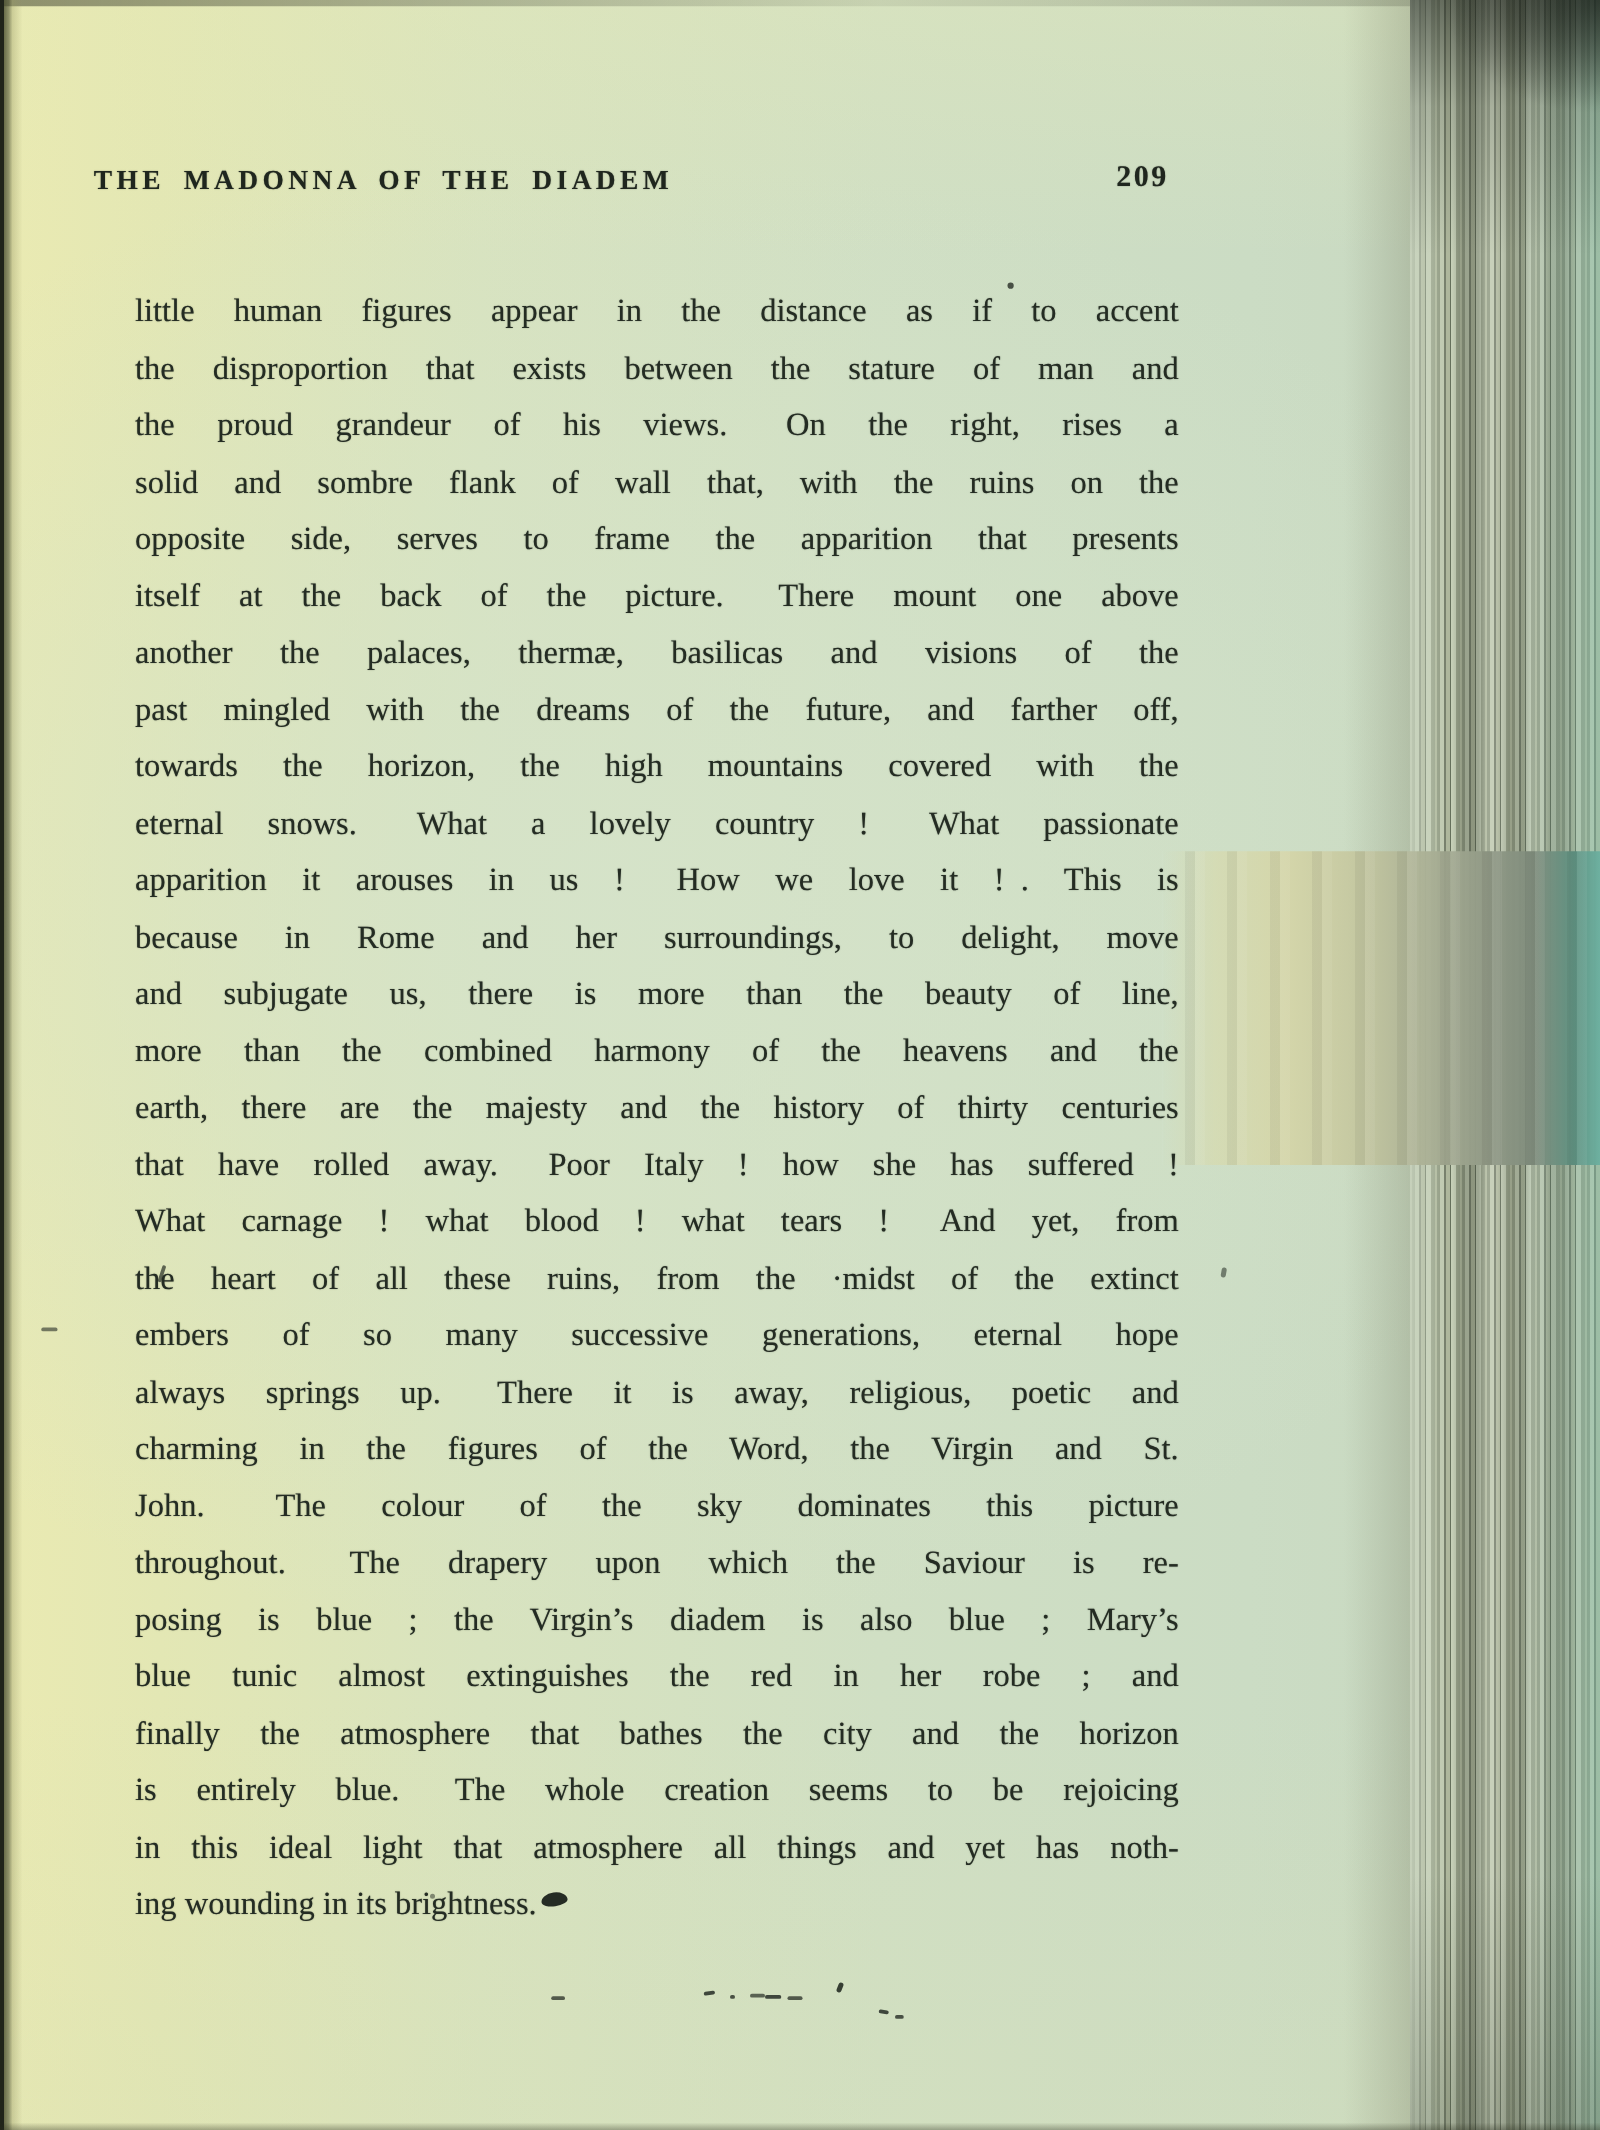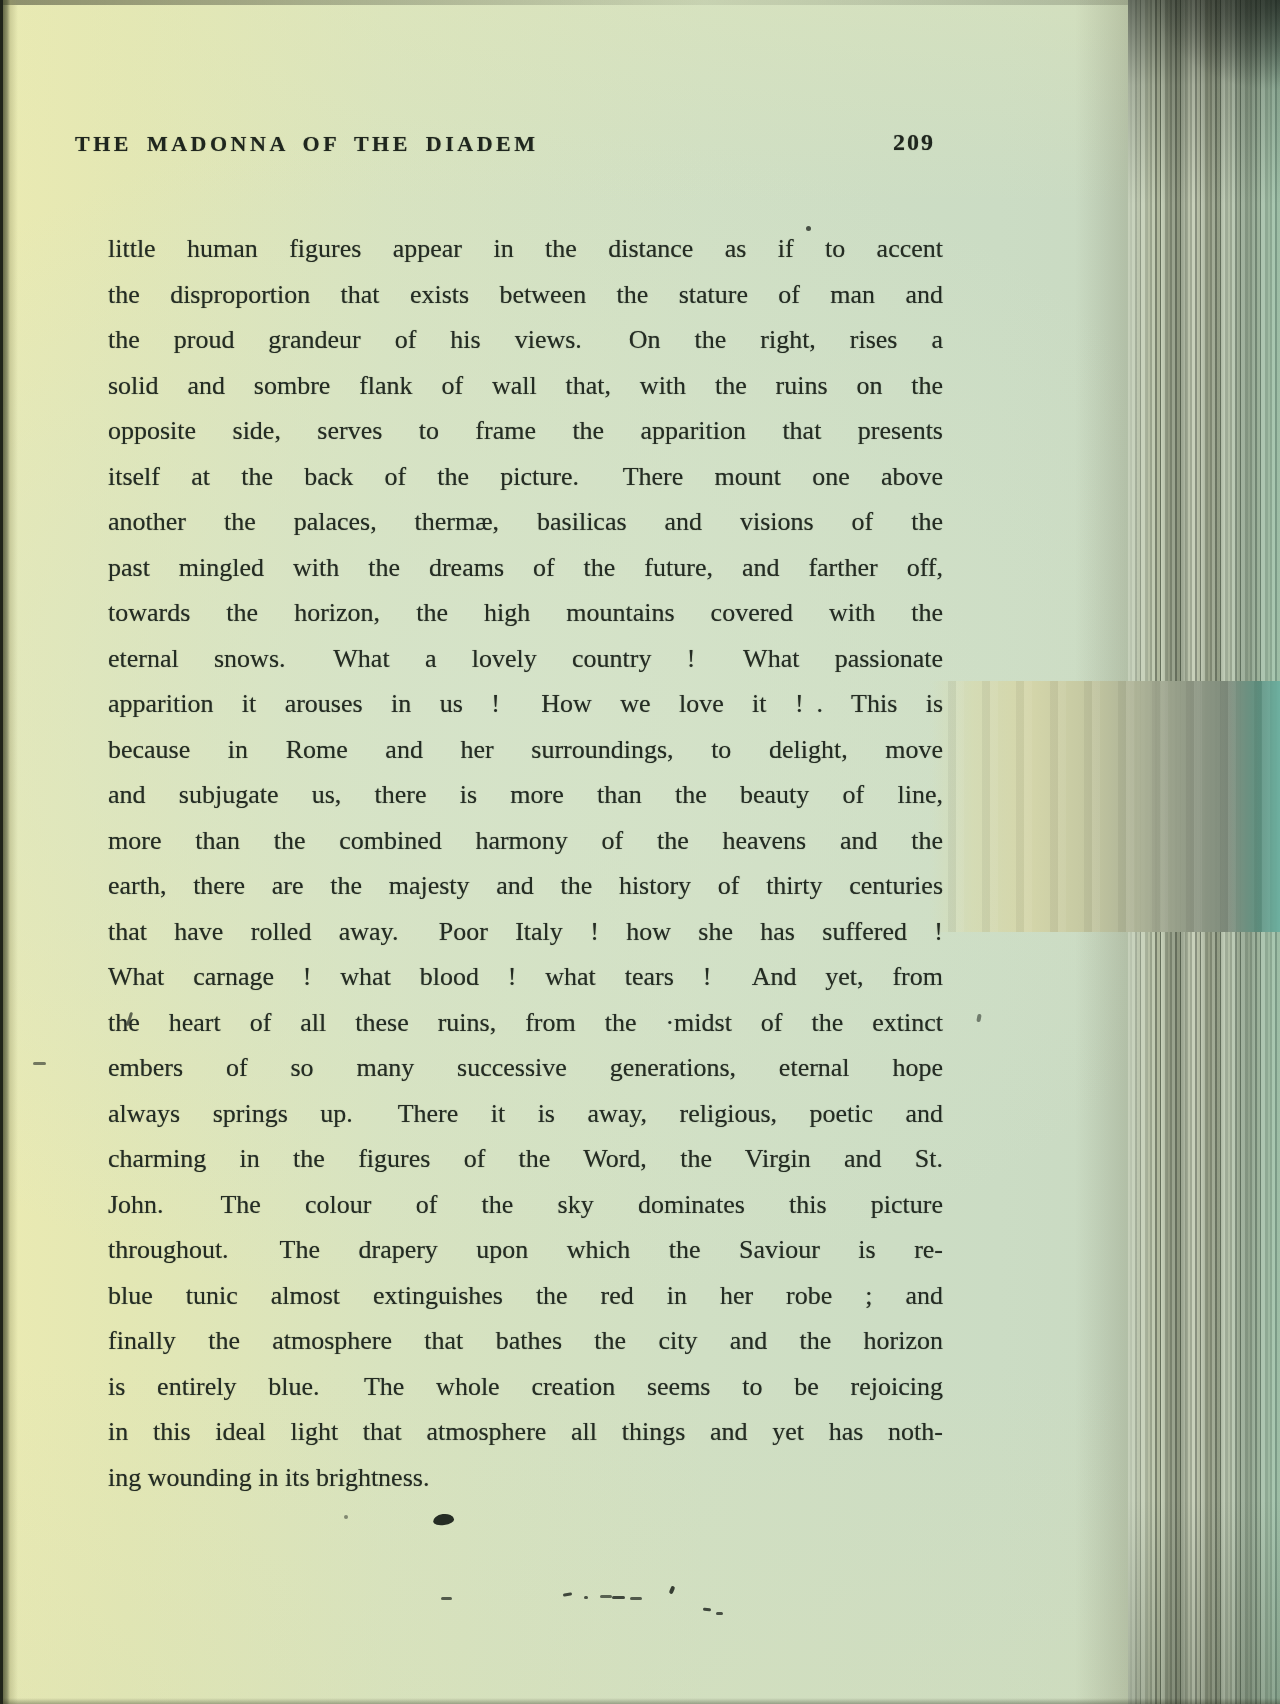--- a/index.html
+++ b/index.html
@@ -153,20 +153,21 @@
       <div class="line">more than the combined harmony of the heavens and the</div>
       <div class="line">earth, there are the majesty and the history of thirty centuries</div>
       <div class="line">that have rolled away.  Poor Italy ! how she has suffered !</div>
       <div class="line">What carnage ! what blood ! what tears !  And yet, from</div>
       <div class="line">the heart of all these ruins, from the ·midst of the extinct</div>
       <div class="line">embers of so many successive generations, eternal hope</div>
       <div class="line">always springs up.  There it is away, religious, poetic and</div>
       <div class="line">charming in the figures of the Word, the Virgin and St.</div>
       <div class="line">John.  The colour of the sky dominates this picture</div>
       <div class="line">throughout.  The drapery upon which the Saviour is re-</div>
+      <div class="line">posing is blue ; the Virgin’s diadem is also blue ; Mary’s</div>
       <div class="line">blue tunic almost extinguishes the red in her robe ; and</div>
       <div class="line">finally the atmosphere that bathes the city and the horizon</div>
       <div class="line">is entirely blue.  The whole creation seems to be rejoicing</div>
       <div class="line">in this ideal light that atmosphere all things and yet has noth-</div>
       <div class="line last">ing wounding in its brightness.</div>
     </main>
 
   <div class="speck s-accent"></div>
   <div class="speck s-slash"></div>
   <div class="speck s-margin"></div>

